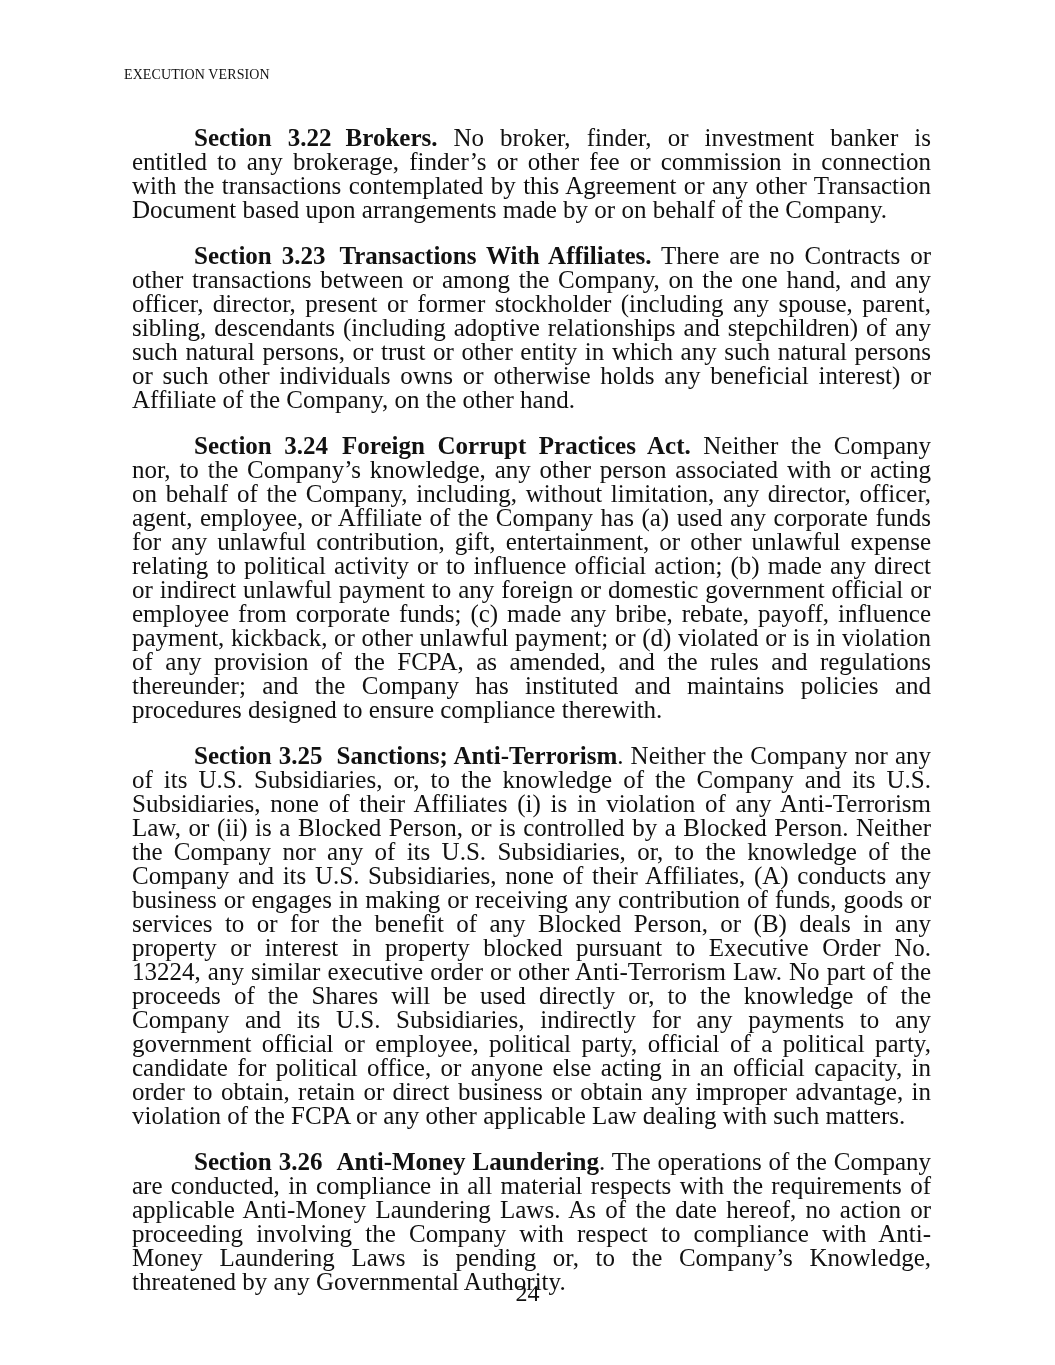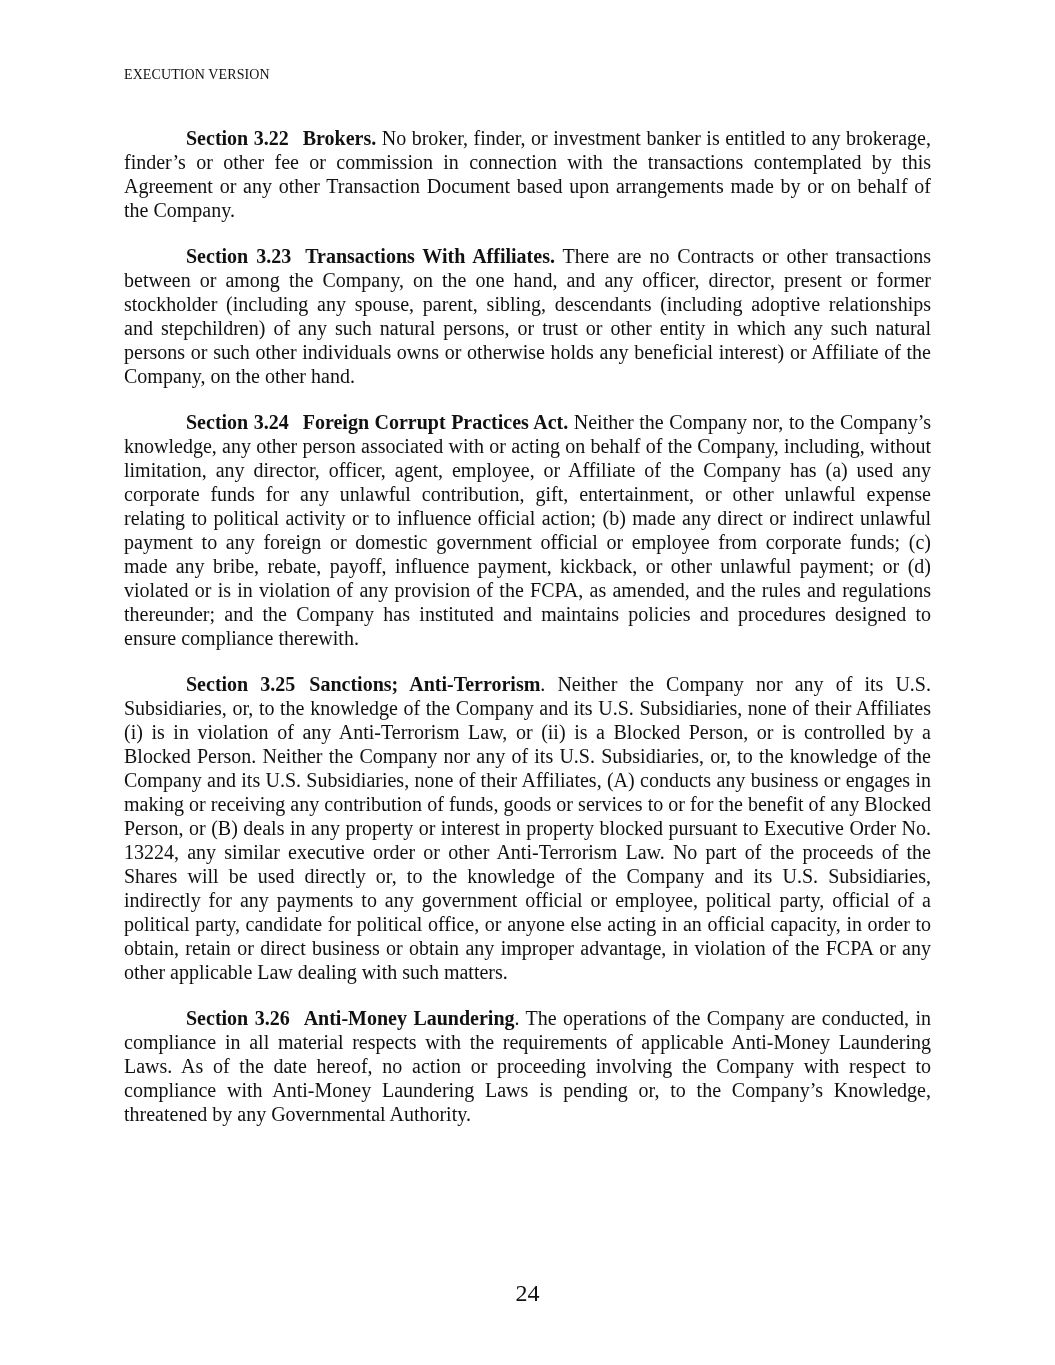--- a/index.html
+++ b/index.html
@@ -23,25 +23,25 @@
       line-height: 22px;
       letter-spacing: 0.1px;
     }
     .content {
       position: absolute;
       left: 124px;
       top: 126px;
       width: 807px;
     }
     .section {
-      font-size: 20px;
+      font-size: 25px;
       line-height: 24px;
       text-align: justify;
       text-indent: 62px;
-      margin: 0 0 22px 0;
+      margin: 0 0 22px 8px;
     }
     .sec-num {
       font-weight: bold;
     }
     .sec-title {
       font-weight: bold;
     }
     .gap {
       display: inline-block;
       width: 14px;

